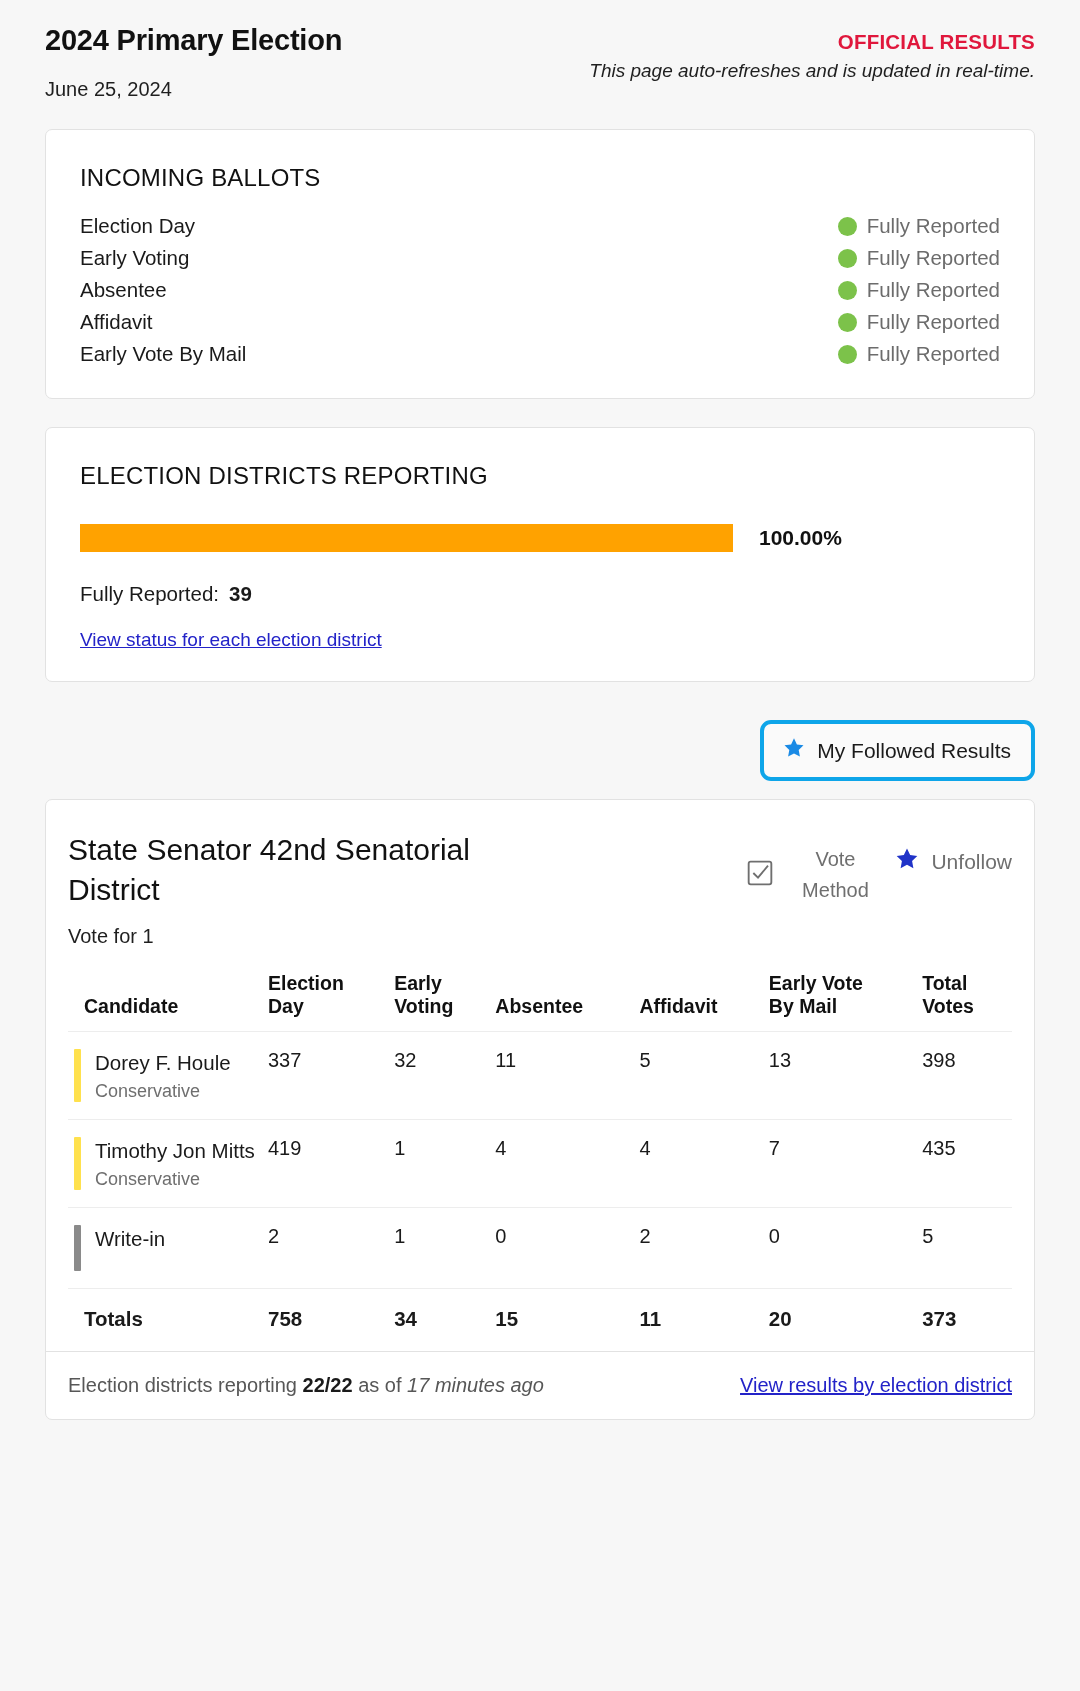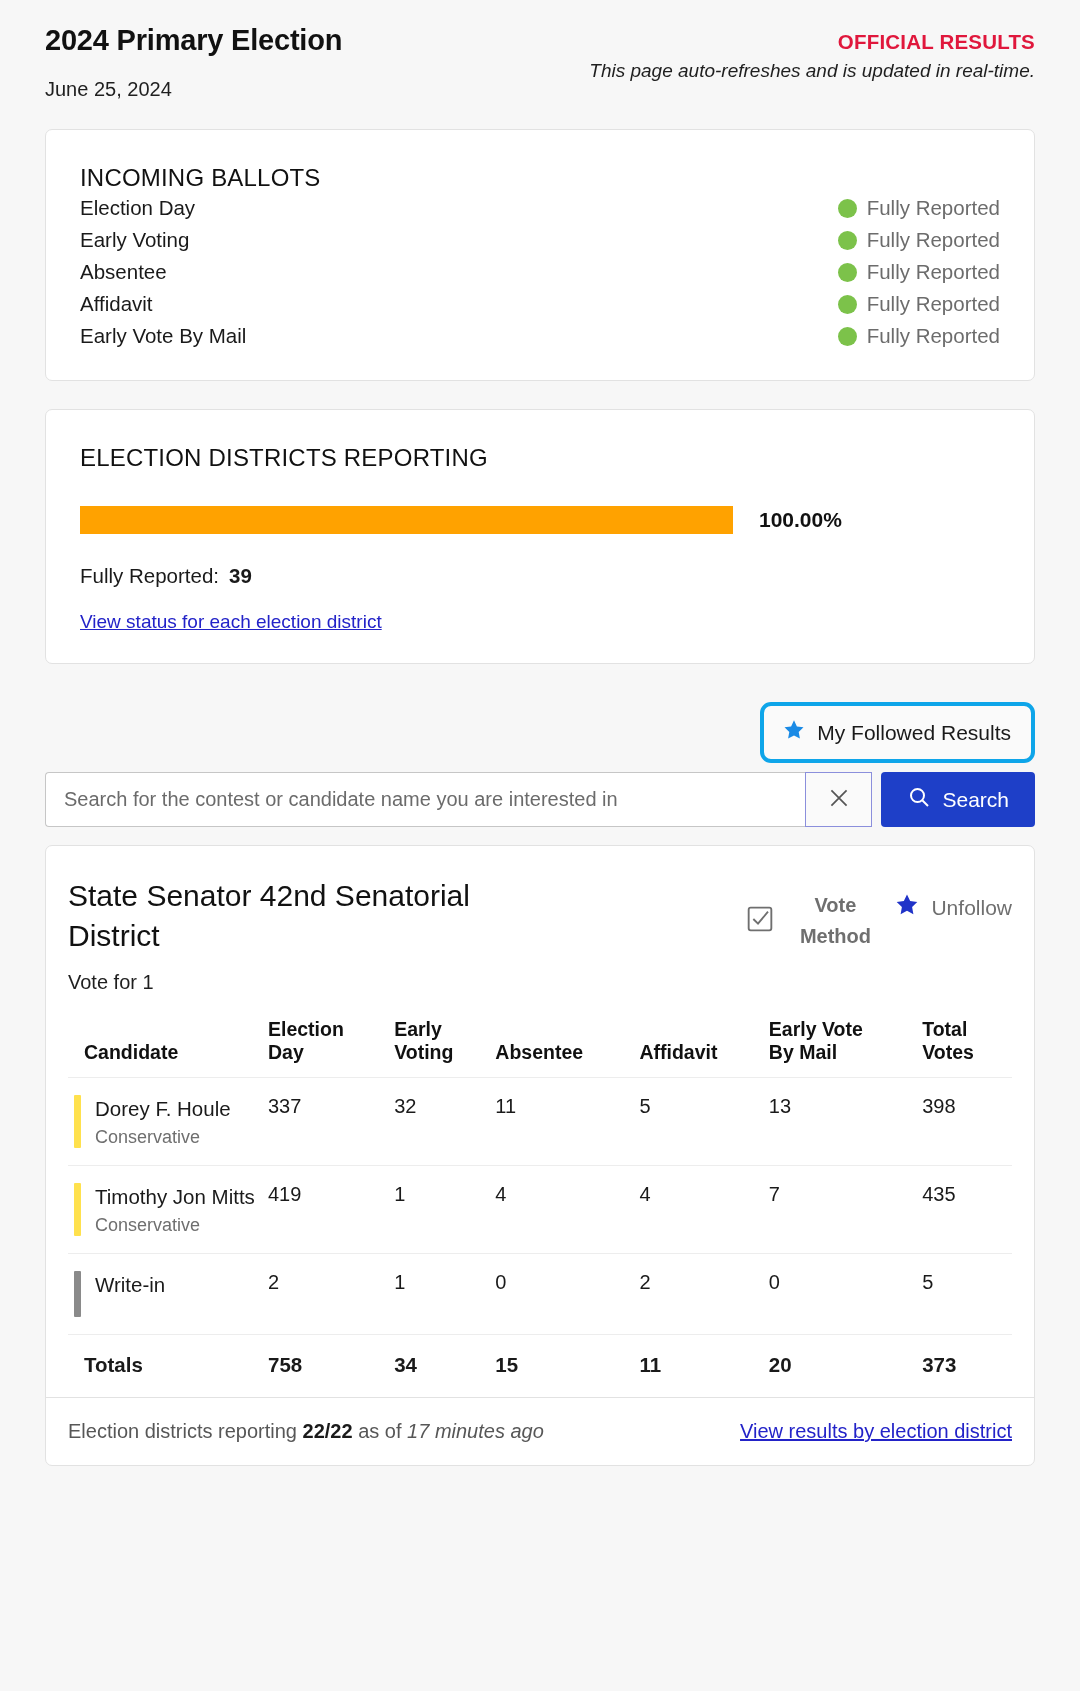--- a/index.html
+++ b/index.html
@@ -20,21 +20,21 @@
   .header-right { text-align: right; padding-top: 8px; }
   .official-results { font-size: 20.5px; font-weight: 700; color: #e0173c; letter-spacing: 0.2px; }
   .last-updated, .auto-refresh { font-size: 19px; font-style: italic; color: #1f1f1f; margin-top: 11px; line-height: 1.3; }
   .auto-refresh { margin-top: 5px; }
 
   
   .card { background: #fff; border: 1px solid #e2e2e2; border-radius: 7px; margin-top: 28px; }
   .card-title { font-size: 24px; font-weight: 400; color: #111; letter-spacing: 0.2px; }
 
   .ballots-card { padding: 34px 34px 28px 34px; }
-  .ballots-card .card-title { }
+  .ballots-card .card-title { margin-bottom: 18px; }
   .ballot-row { display: flex; justify-content: space-between; align-items: center; padding: 4px 0; }
   .ballot-name { font-size: 20.5px; color: #1a1a1a; }
   .ballot-status { display: flex; align-items: center; gap: 10px; }
   .dot { width: 19px; height: 19px; border-radius: 50%; display: inline-block; flex: none; }
   .status-text { font-size: 20.5px; color: #6c6c6c; }
 
   .districts-card { padding: 34px 34px 30px 34px; }
   .districts-card .card-title { margin-bottom: 34px; }
   .progress-row { display: flex; align-items: center; gap: 26px; }
   .progress-track { width: 653px; height: 28px; background: #ffffff; }
@@ -67,21 +67,21 @@
     display: flex; align-items: center; gap: 11px; padding: 0 26px;
     color: #fff; font-size: 21px; font-family: "Liberation Sans", sans-serif; cursor: pointer;
     margin-left: 9px; border-radius: 4px;
   }
 
   
   .contest-card { padding: 30px 22px 0 22px; margin-top: 18px; }
   .contest-head { display: flex; align-items: flex-start; }
   .contest-title { font-size: 30px; font-weight: 400; color: #111; line-height: 1.33; max-width: 500px; }
   .contest-tools { display: flex; align-items: flex-start; gap: 16px; margin-left: auto; padding-top: 14px; }
-  .vote-method { display: flex; align-items: center; gap: 16px; font-weight: bold; }
+  .vote-method { display: flex; align-items: center; gap: 16px; }
   .vote-method-label { font-size: 20px; color: #6f6f6f; line-height: 1.55; width: 86px; text-align: center; }
   .unfollow-btn { display: inline-flex; align-items: center; gap: 11px; background: none; border: none; cursor: pointer; font-size: 21px; color: #6f6f6f; font-family: "Liberation Sans", sans-serif; padding-top: 2px; }
   .vote-for { font-size: 20px; color: #1f1f1f; margin-top: 15px; }
 
   table.results { width: 100%; border-collapse: collapse; margin-top: 24px; }
   table.results th {
     font-size: 19.5px; font-weight: 700; color: #111; text-align: left;
     vertical-align: bottom; padding: 0 8px 13px 0; line-height: 1.18;
   }
   table.results th.col-candidate { width: 200px; padding-left: 16px; }
@@ -179,39 +179,20 @@
     <button class="followed-btn">
       <span class="icon">
         <svg width="24" height="24" viewBox="0 0 24 24" id="followed-star" fill="#1a8ae5">
             <path d="M12 2.3l2.9 6.1 6.6.9-4.8 4.6 1.2 6.6L12 17.4 6.1 20.5l1.2-6.6L2.5 9.3l6.6-.9z"></path>
           </svg>
       </span>
       <span>My Followed Results</span>
     </button>
   </div>
 
-  <div class="search-row">
-    <input class="search-input" type="text" placeholder="Search for the contest or candidate name you are interested in" style="">
-    <div class="clear-btn" title="×">
-      <span class="icon">
-        <svg width="26" height="26" viewBox="0 0 24 24" fill="none" stroke="#555" stroke-width="1.6">
-            <path d="M5 5 L19 19 M19 5 L5 19"></path>
-          </svg>
-      </span>
-    </div>
-    <button class="search-btn" style="background: rgb(30, 63, 200);">
-      <span class="icon">
-        <svg width="24" height="24" viewBox="0 0 24 24" fill="none" stroke="#fff" stroke-width="2">
-            <circle cx="10.5" cy="10.5" r="6.5"></circle>
-            <path d="M15.5 15.5 L21 21"></path>
-          </svg>
-      </span>
-      <span>Search</span>
-    </button>
-  </div>
 
   <div class="card contest-card">
     <div class="contest-head">
       <div class="contest-title">State Senator 42nd Senatorial District</div>
       <div class="contest-tools">
         <div class="vote-method">
           <span class="icon">
             <svg width="32" height="32" viewBox="0 0 24 24" fill="none" stroke="#6f6f6f" stroke-width="1.4">
                 <rect x="3.5" y="3.5" width="17" height="17" rx="1.5"></rect>
                 <path d="M7 12 L10.5 15.5 L18 6.5"></path>

